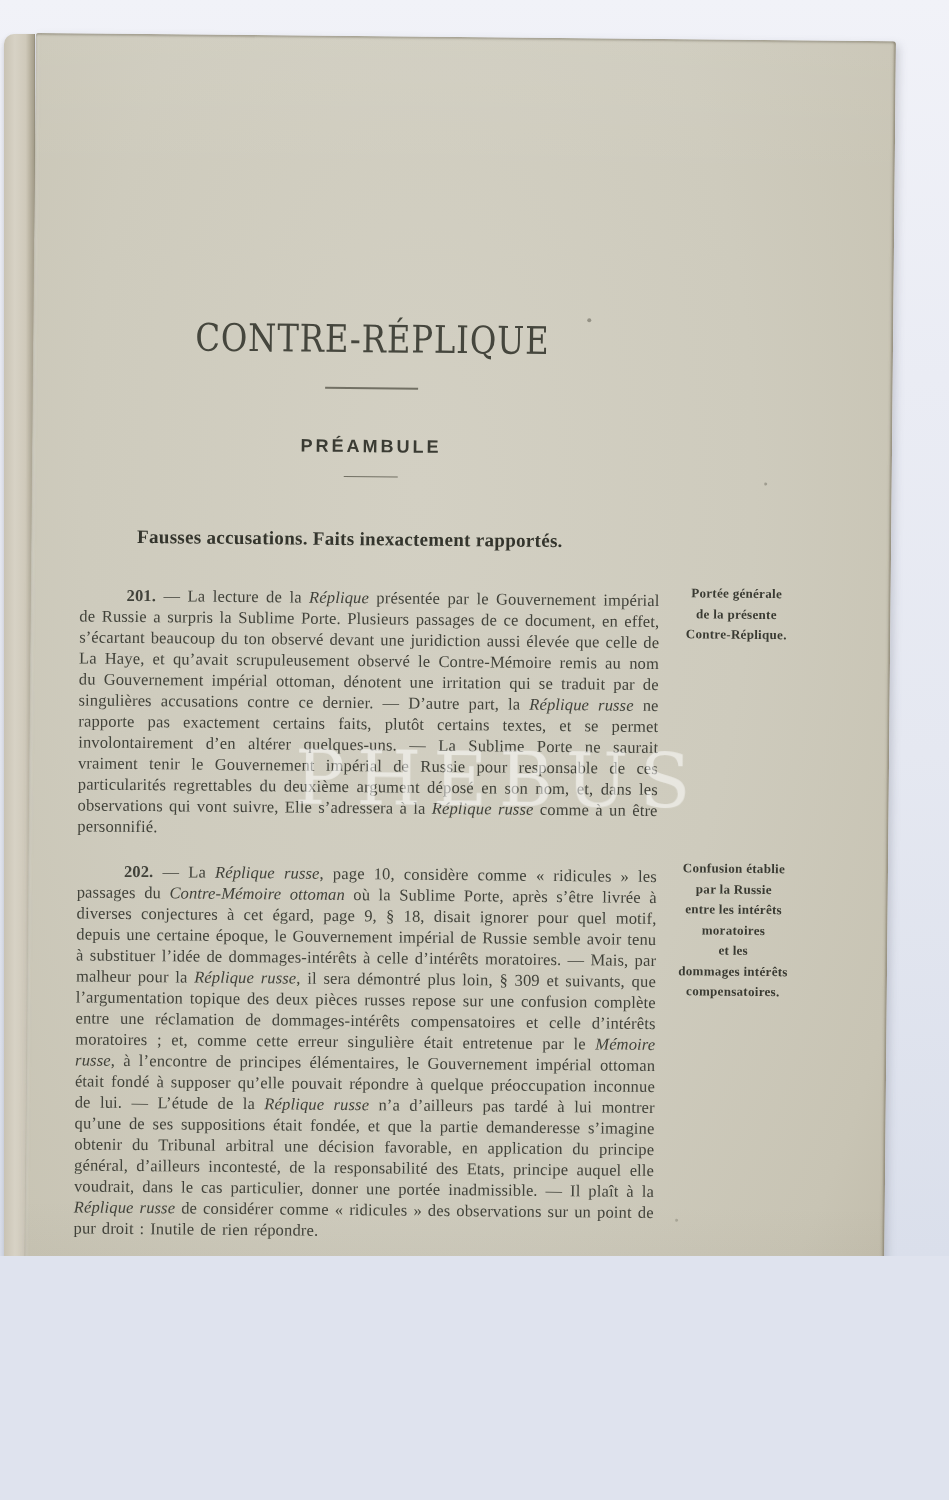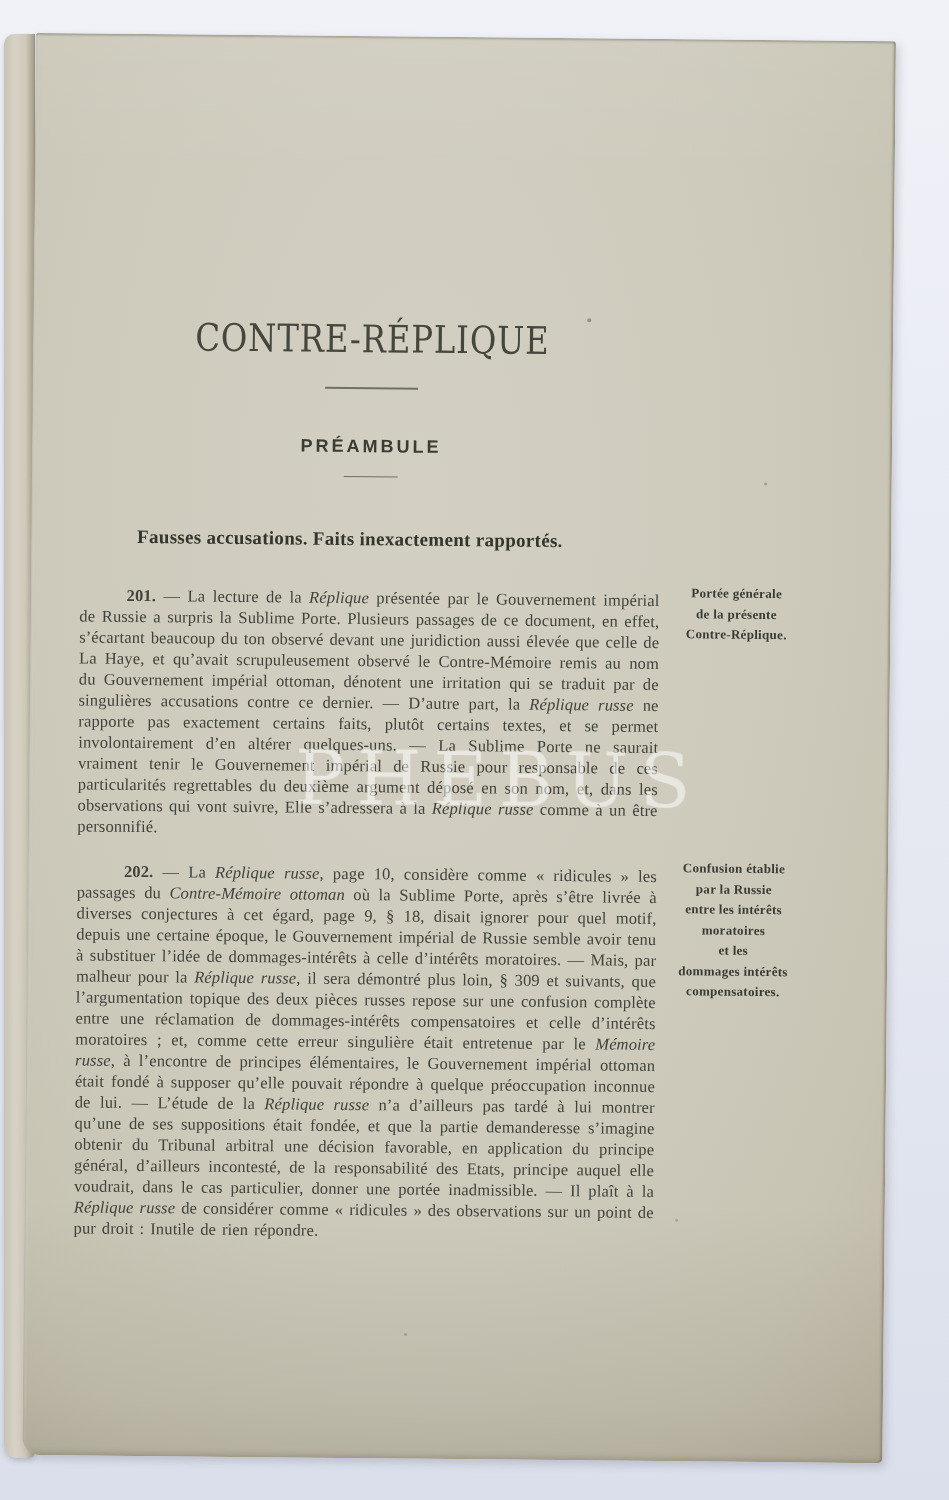--- a/index.html
+++ b/index.html
@@ -1,17 +1,17 @@
 <!DOCTYPE html>
 <html><head>
 <meta charset="utf-8">
 <style>
   html,body{margin:0;padding:0;background:#dfe3ee;}
   .scene{
-    position:relative;width:949px;height:1500px;overflow:hidden;
+    position:relative;width:949px;height:1256px;overflow:hidden;
     background:linear-gradient(180deg,#f1f2f8 0%,#eaecf4 30%,#e5e8f1 60%,#dadfeb 100%);
     font-family:"Liberation Serif",serif;
   }
   
   .under-page{
     position:absolute;left:4px;top:34px;width:31px;height:1424px;
     background:linear-gradient(90deg,#c9c3b4 0%,#d7d2c5 35%,#cfc9ba 70%,#a8a18d 96%,#8e8875 100%);
     border-radius:10px 0 6px 14px;
     box-shadow:0 3px 5px rgba(100,100,110,.3);
   }

